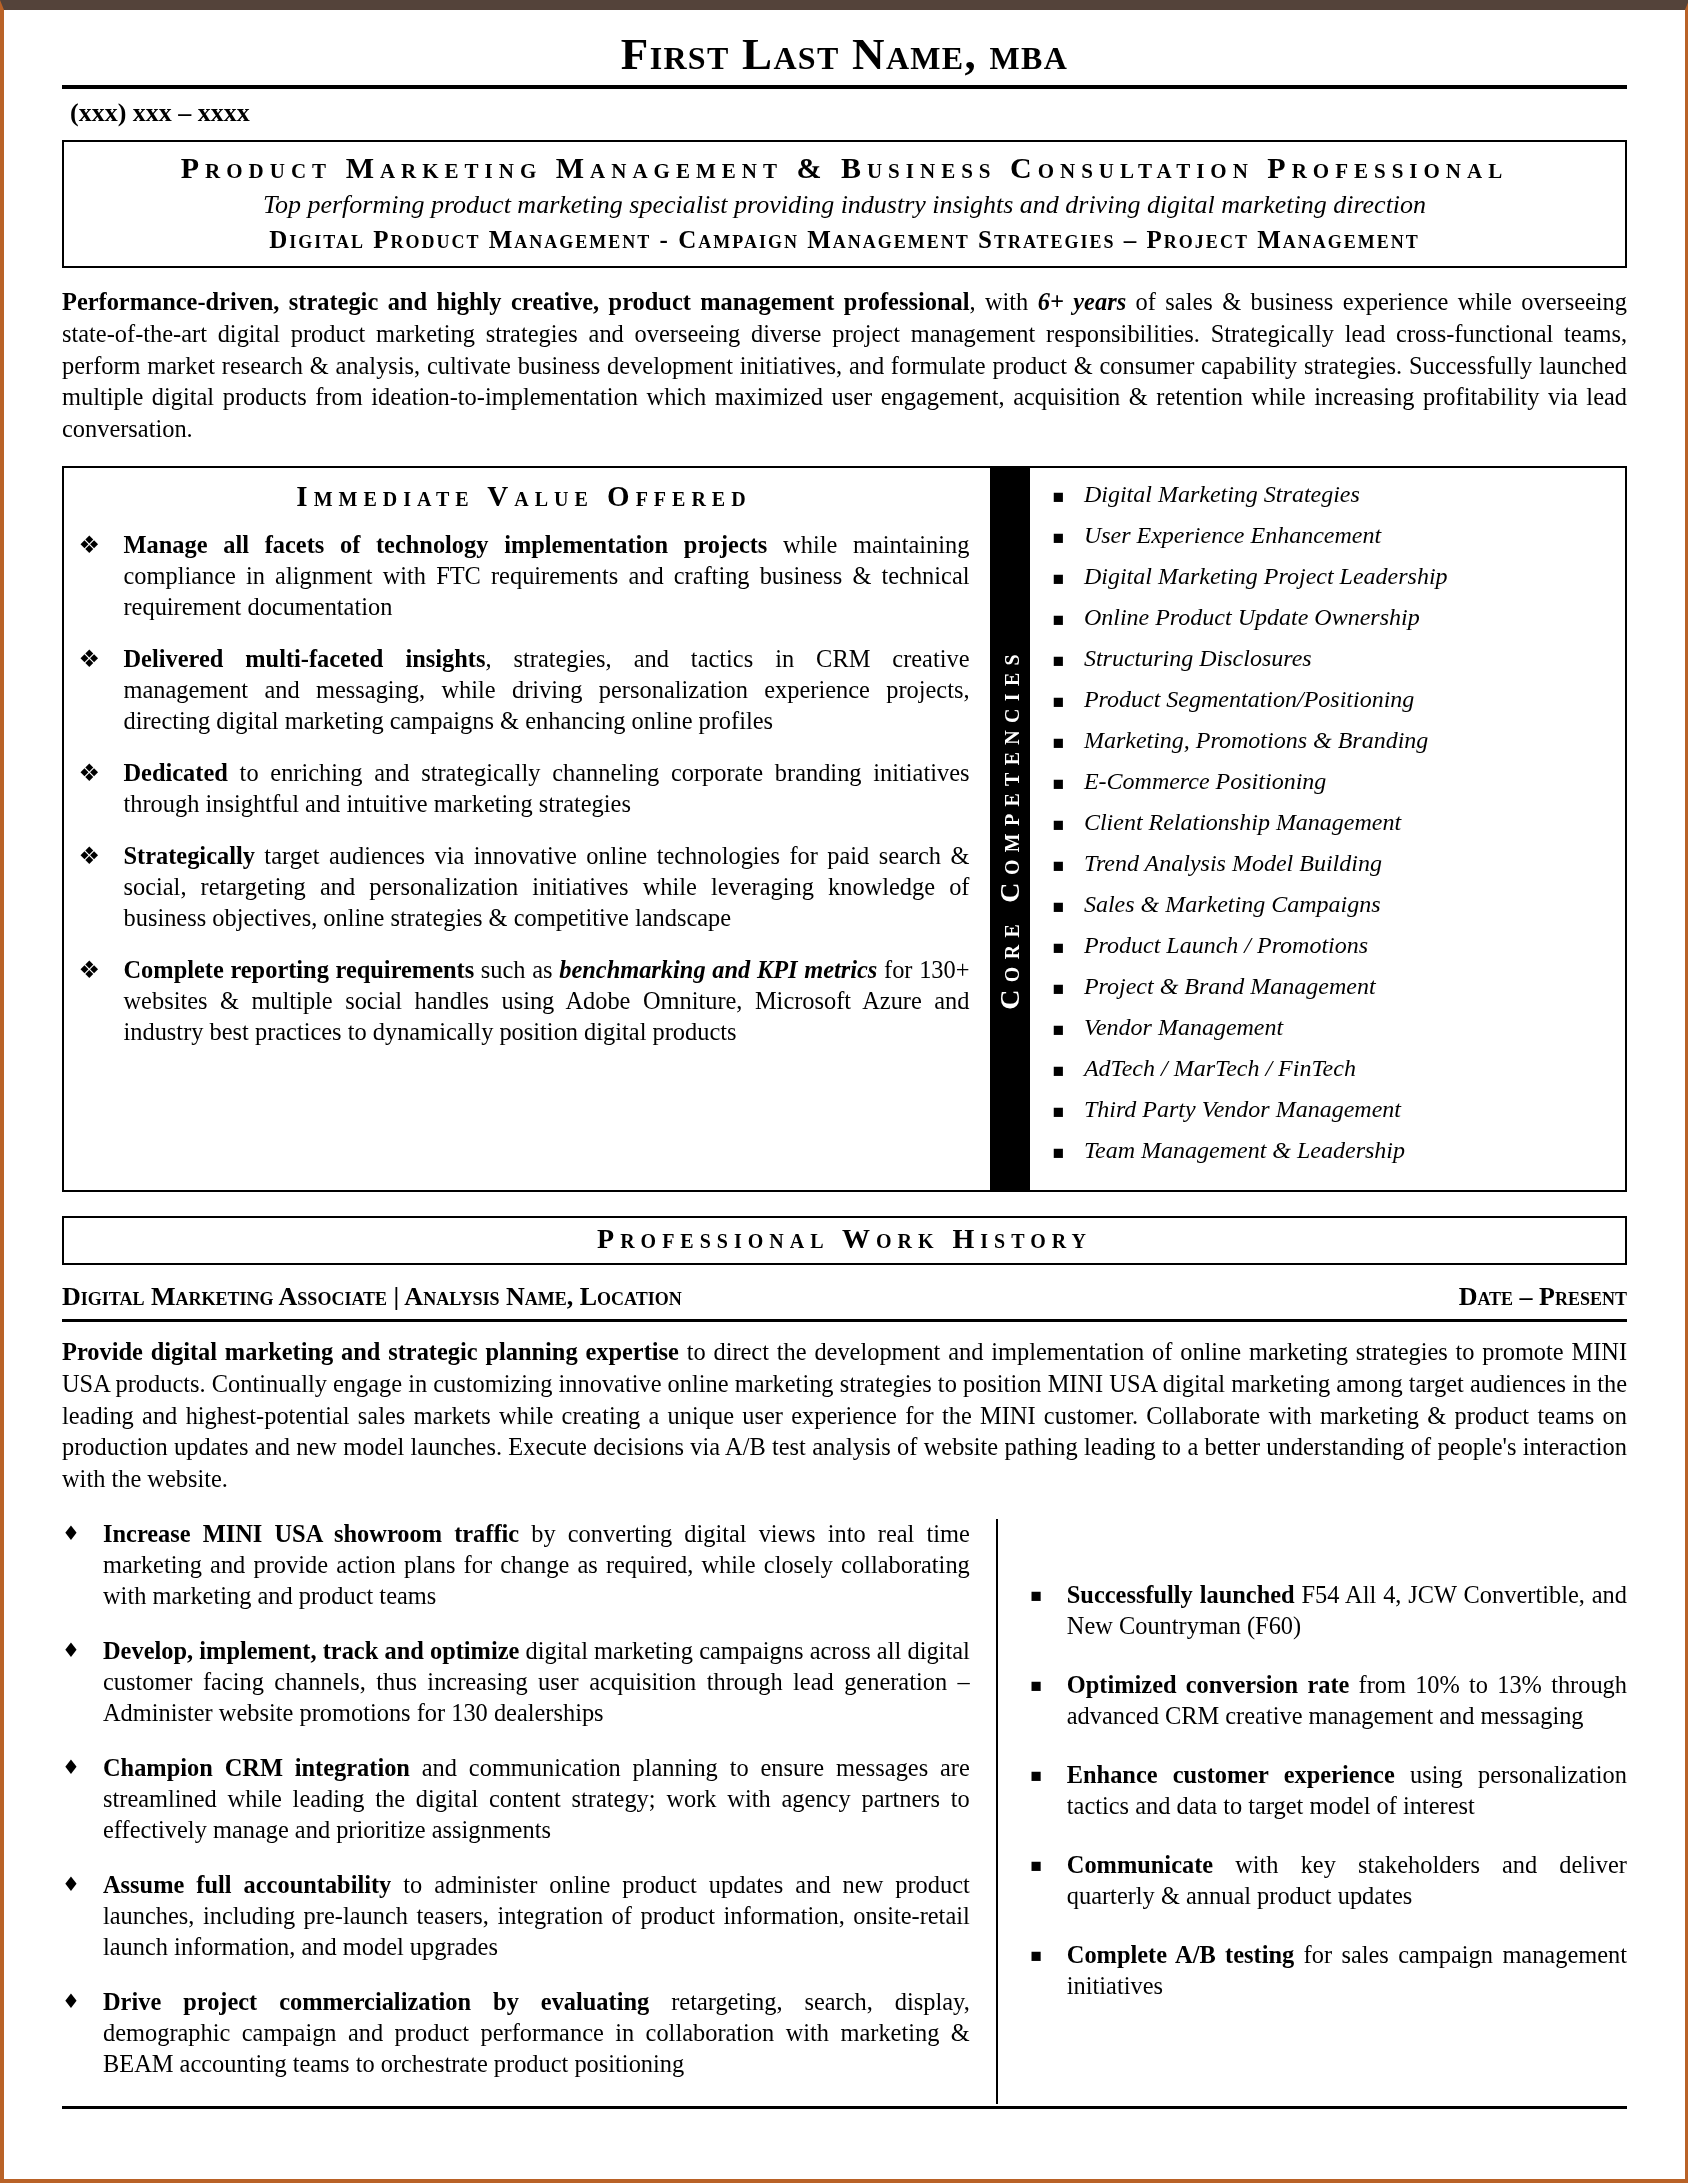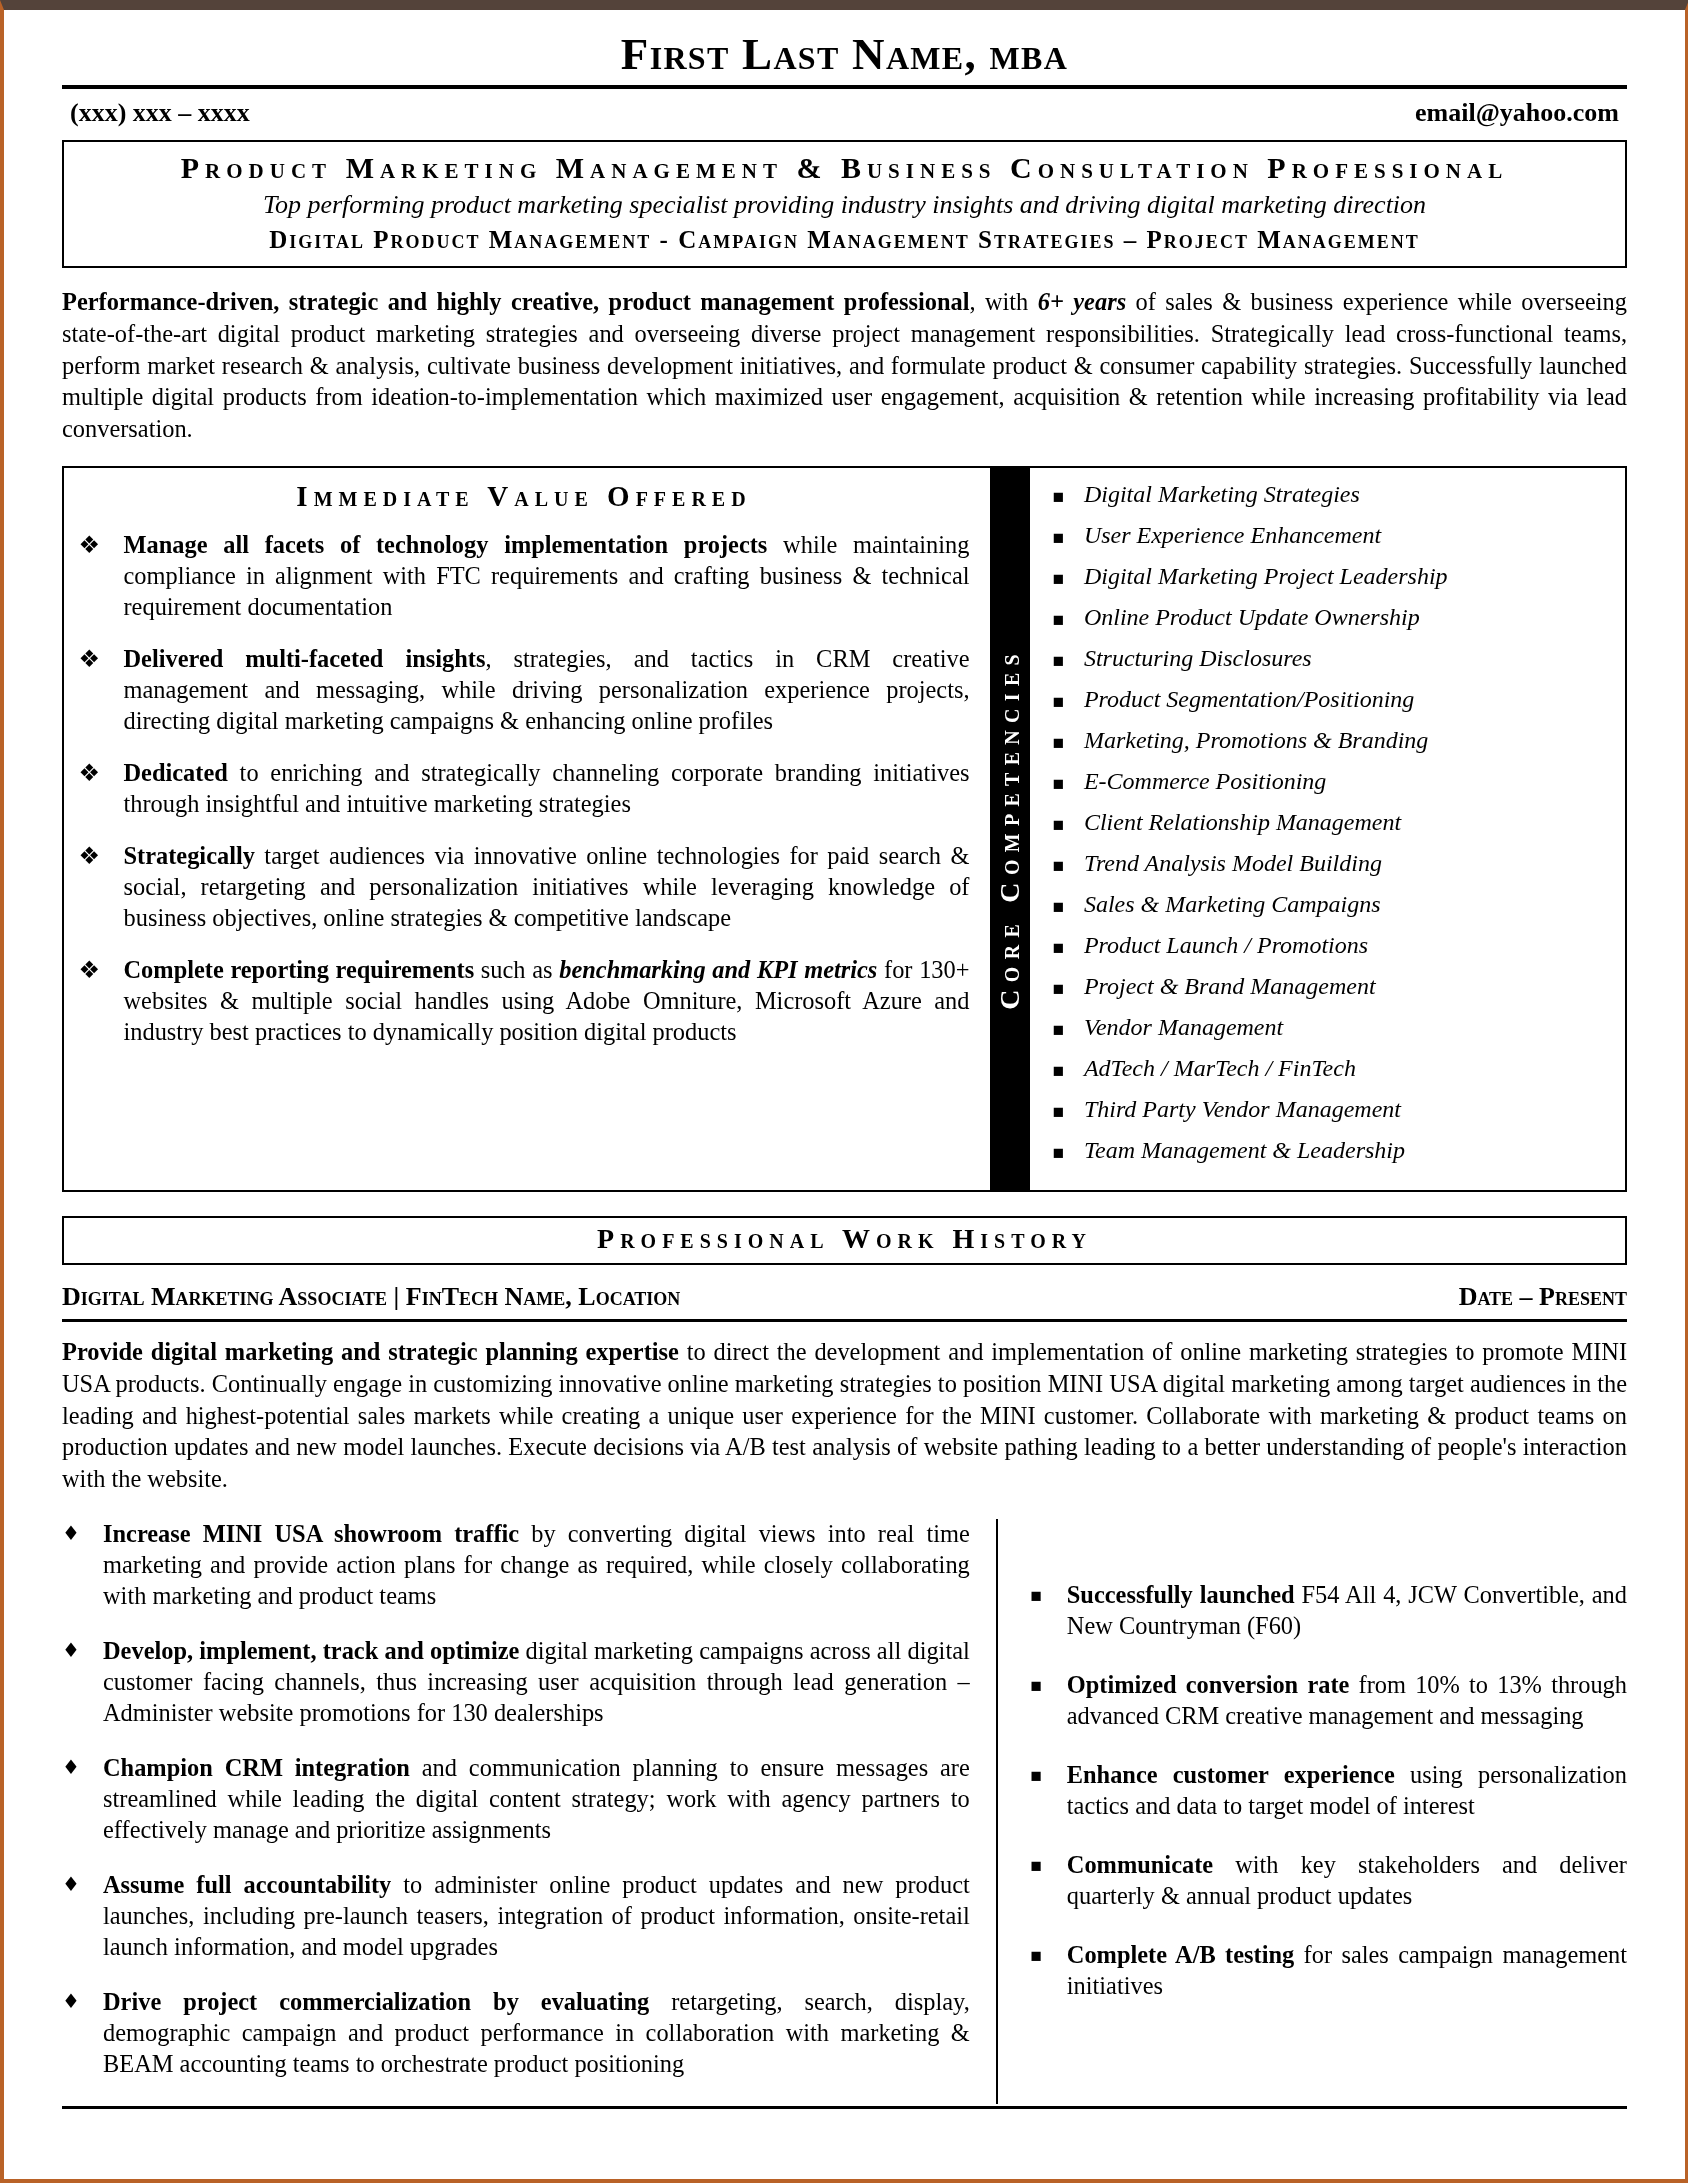--- a/index.html
+++ b/index.html
@@ -104,21 +104,20 @@
 <body>
 
 <div class="page">
 
   <div class="name-row">
     <h1><span>First Last Name</span><span class="suffix">, mba</span></h1>
   </div>
 
   <div class="contact-row">
     <div class="c-cell c-left">(xxx) xxx – xxxx</div>
-    <div class="c-cell c-right">email@yahoo.com</div>
   </div>
 
   <div class="title-box">
     <div class="tb1">Product Marketing Management &amp; Business Consultation Professional</div>
     <div class="tb2">Top performing product marketing specialist providing industry insights and driving digital marketing direction</div>
     <div class="tb3">Digital Product Management - Campaign Management Strategies – Project Management</div>
   </div>
 
   <p class="summary"><b>Performance-driven, strategic and highly creative, product management professional</b><span>, with </span><b class="bi">6+ years</b><span> of sales &amp; business experience while overseeing state-of-the-art digital product marketing strategies and overseeing diverse project management responsibilities. Strategically lead cross-functional teams, perform market research &amp; analysis, cultivate business development initiatives, and formulate product &amp; consumer capability strategies. Successfully launched multiple digital products from ideation-to-implementation which maximized user engagement, acquisition &amp; retention while increasing profitability via lead conversation.</span></p>
 
@@ -224,21 +223,21 @@
             <span class="c-item-bullet">▪</span>
             <span class="c-item-text">Team Management &amp; Leadership</span>
           </li>
       </ul>
     </div>
   </div>
 
   <div class="wh-heading">Professional Work History</div>
 
   <div class="job-row">
-    <div class="job-title">Digital Marketing Associate | FinTech Name, Location</div>
+    <div class="job-title">Digital Marketing Associate | Analysis Name, Location</div>
     <div class="job-date">Date – Present</div>
   </div>
 
   <p class="intro"><b>Provide digital marketing and strategic planning expertise</b><span> to direct the development and implementation of online marketing strategies to promote MINI USA products. Continually engage in customizing innovative online marketing strategies to position MINI USA digital marketing among target audiences in the leading and highest-potential sales markets while creating a unique user experience for the MINI customer. Collaborate with marketing &amp; product teams on production updates and new model launches. Execute decisions via A/B test analysis of website pathing leading to a better understanding of people's interaction with the website.</span></p>
 
   <div class="job-cols">
 
     <div class="jc-left">
       <ul class="j-list">
         <li class="j-item">

